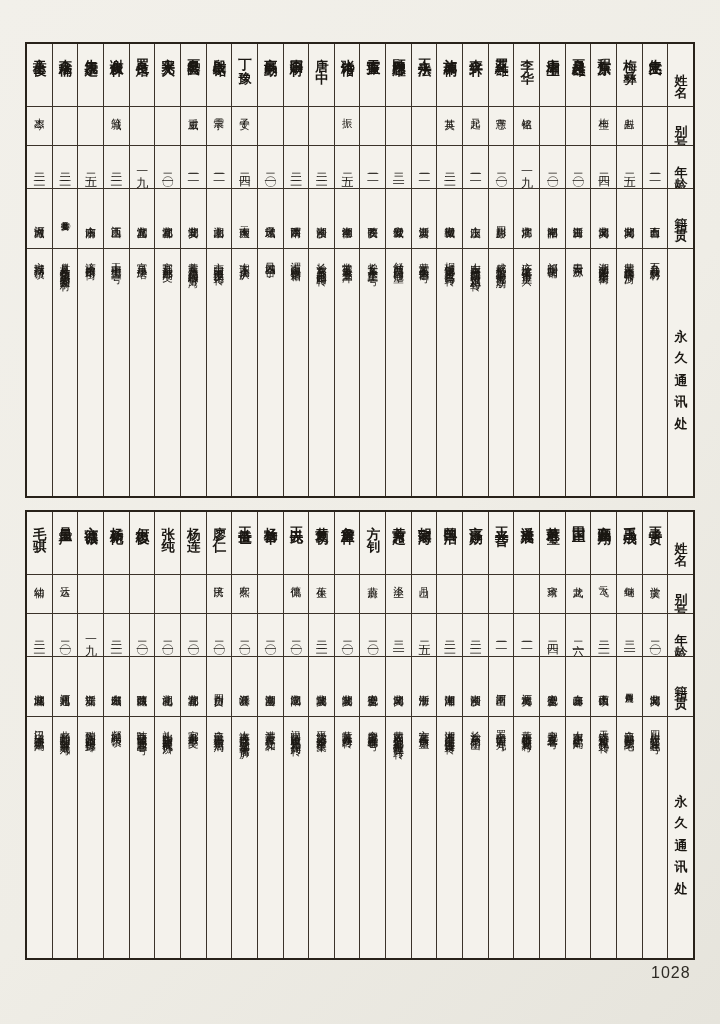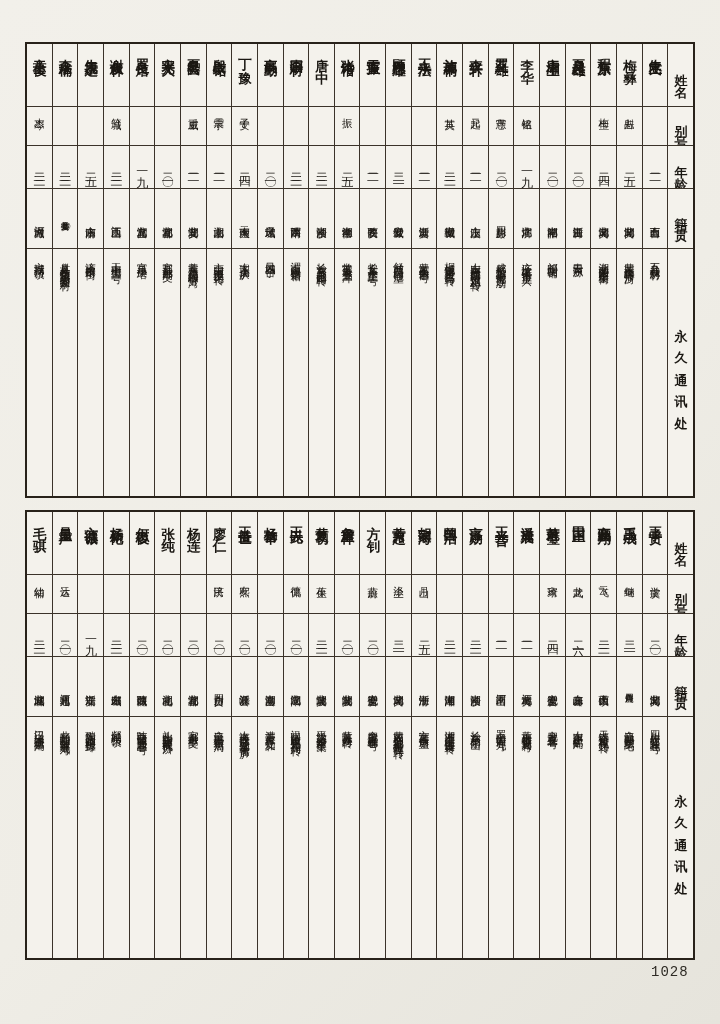--- a/index.html
+++ b/index.html
@@ -39,22 +39,22 @@
   .age{font-size:12px;letter-spacing:3px;}
   .native{font-size:10.5px;letter-spacing:0.5px;}
   .native.sm{font-size:8.5px;letter-spacing:0;}
   .addr{font-size:10.5px;letter-spacing:1.5px;}
   .mark{font-size:8px;letter-spacing:0;}
   .hdr{font-weight:700;font-size:13px;}
   .hdr.h2{letter-spacing:11px;}
   .hdr.h5{letter-spacing:22px;}
   .page-number{
     position:absolute;left:651px;top:964px;
-    font-size:14px;letter-spacing:1px;color:#2d2a24;
-    font-family:Liberation Mono, monospace;
+    font-size:16px;letter-spacing:1px;color:#2d2a24;
+    font-family:Liberation Sans, sans-serif;
   }
 </style>
 </head>
 <body>
 
 <div class="paper"></div>
 
 <div class="table upper" id="table-0">
     <div class="col">
       <div class="cell r-name hc">

